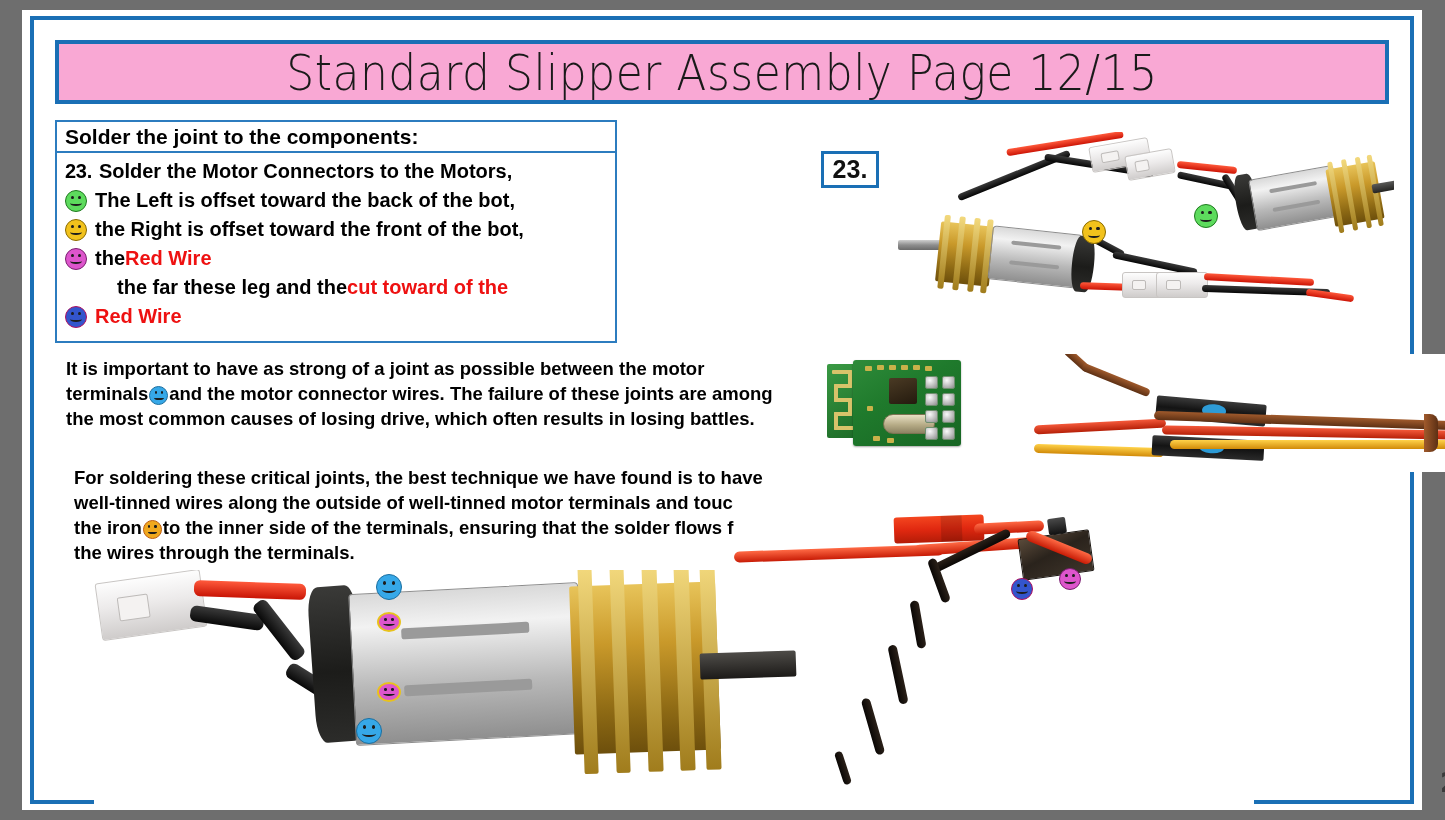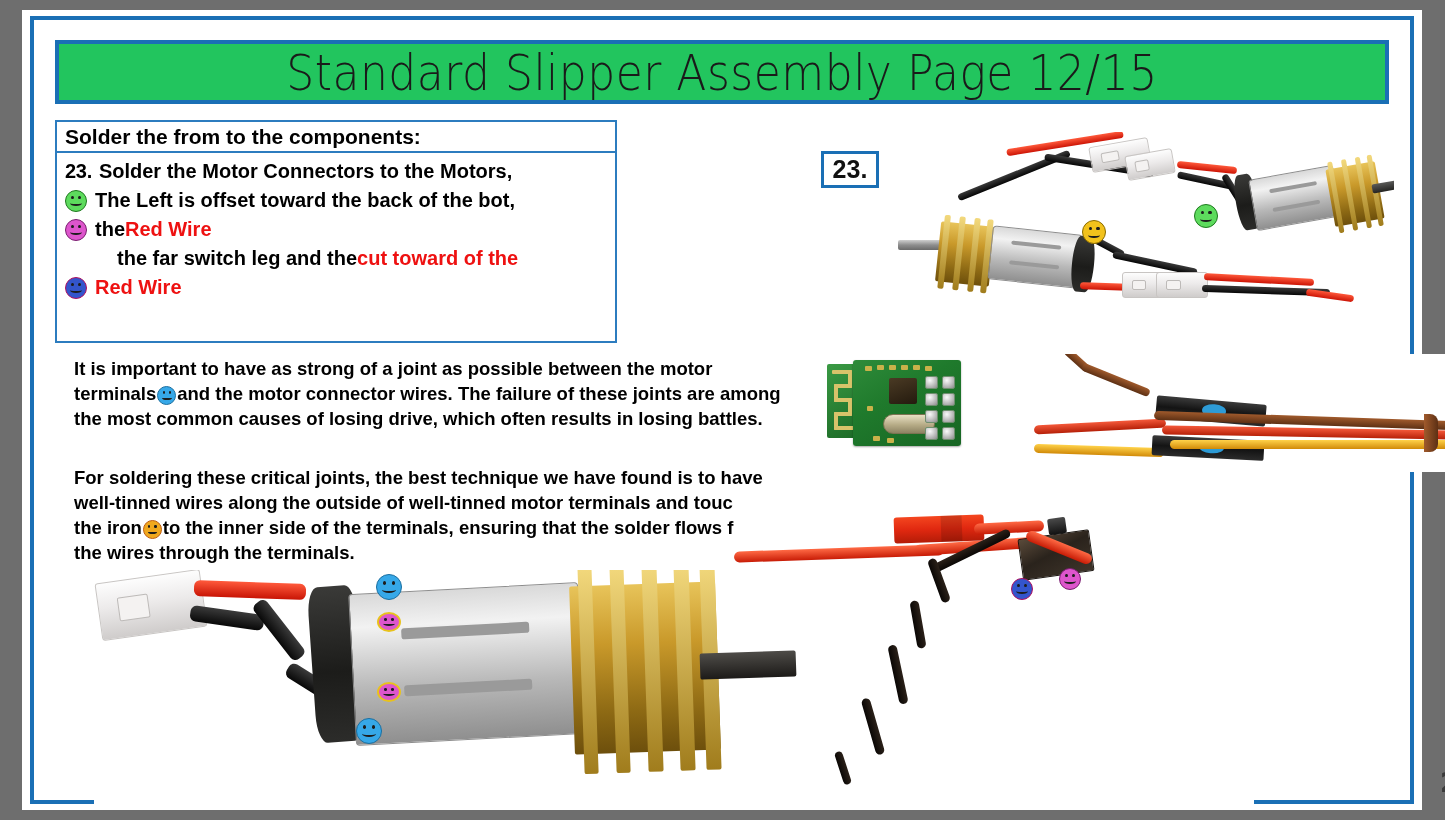--- a/index.html
+++ b/index.html
@@ -24,21 +24,21 @@
     border: 4px solid #1A6FB5;
     background: #ffffff;
   }
 
   
   .title-box {
     position: absolute;
     left: 21px; top: 20px;
     width: 1334px; height: 64px;
     border: 4px solid #1A6FB5;
-    background: #22c55e;
+    background: #f9a8d4;
     display: flex; align-items: center; justify-content: center;
   }
   .title-text {
     font-family: "DejaVu Sans", sans-serif;
     font-size: 44px;
     font-weight: 300;
     letter-spacing: 0.5px;
     color: #1a1a1a;
     white-space: nowrap;
     transform: scaleY(1.12);
@@ -117,21 +117,21 @@
   
   .para {
     position: absolute;
     font-size: 18.5px;
     font-weight: 700;
     color: #000;
     line-height: 25px;
     width: 720px;
   }
   .para p { margin: 0; }
-  #para1 { left: 40px; top: 336px; }
+  #para1 { left: 32px; top: 336px; }
   #para2 { left: 40px; top: 445px; }
 
   
   .callout-23 {
     position: absolute;
     left: 787px; top: 131px;
     width: 58px; height: 37px;
     border: 3px solid #1A6FB5;
     background: #fff;
     display: flex; align-items: center; justify-content: center;
@@ -271,49 +271,55 @@
 <body>
 
 <div class="page-outer">
 <div class="page-border">
 
   <div class="title-box">
     <div class="title-text">Standard Slipper Assembly Page 12/15</div>
   </div>
 
   <div class="hdr-box">
-    <span class="hdr-text">Solder the from to the components:</span>
+    <span class="hdr-text">Solder the joint to the components:</span>
   </div>
 
   <div class="instr-box">
 
     <div class="instr-line">
       <span class="num">23.</span>
       <span style="width:7px"></span>
       <span>Solder the Motor Connectors to the Motors,</span>
     </div>
 
     <div class="instr-line">
       <span class="smiley sm-bullet sm-green">
             <i></i>
           </span>
       <span>The Left is offset toward the back of the bot,</span>
     </div>
 
+    <div class="instr-line">
+      <span class="smiley sm-bullet sm-yellow">
+            <i></i>
+          </span>
+      <span>the Right is offset toward the front of the bot,</span>
+    </div>
 
     <div class="instr-line">
       <span class="smiley sm-bullet sm-magenta">
             <i></i>
           </span>
       <span>the </span>
       <span class="red">Red Wire</span>
     </div>
 
     <div class="instr-line indent">
-      <span>the far switch leg and the </span>
+      <span>the far these leg and the </span>
       <span class="red">cut toward of the</span>
     </div>
 
     <div class="instr-line">
       <span class="smiley sm-bullet sm-blue">
             <i></i>
           </span>
       <span class="red">Red Wire</span>
     </div>
   </div>

